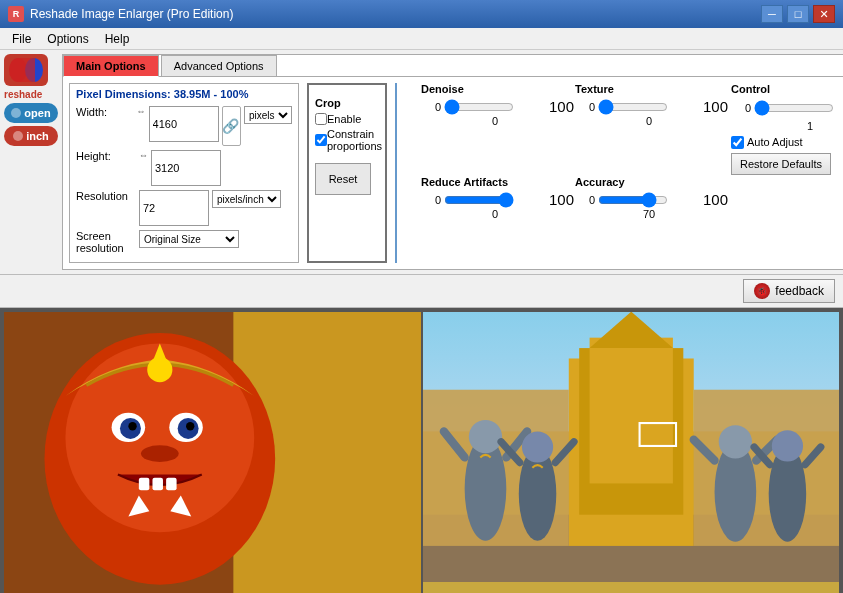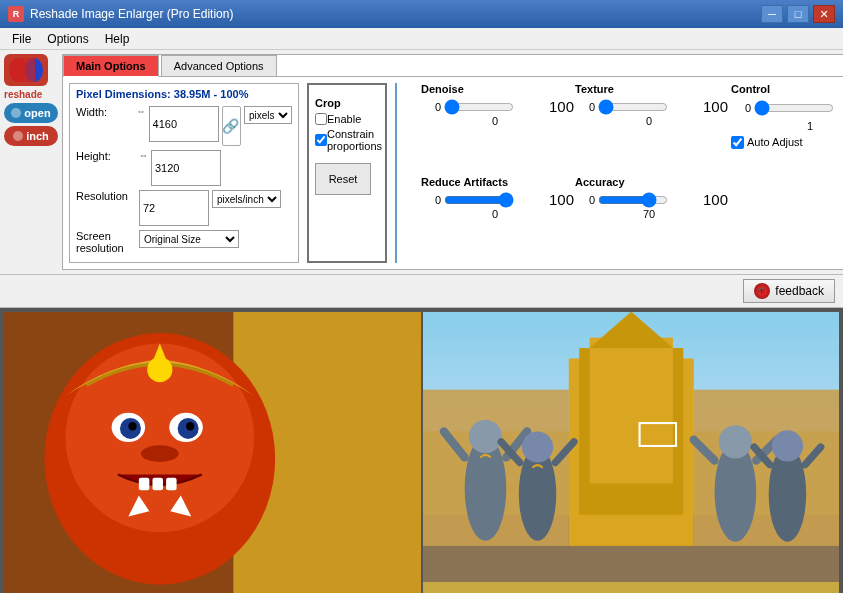--- a/index.html
+++ b/index.html
@@ -409,20 +409,21 @@
           <div class="slider-row">
             <span class="slider-val">0</span>
             <input type="range" min="0" max="100" value="0" style="width: 80px;">
             <span class="slider-end">100</span>
           </div>
           <div class="slider-current">1</div>
           <div class="auto-adjust-row">
             <input type="checkbox" checked="" style="">
             <span>Auto Adjust</span>
           </div>
+          <button class="restore-btn">Restore Defaults</button>
         </div>
       </div>
     </div>
   </div>
 
   <div class="feedback-area">
     <button class="feedback-btn">
       <div class="feedback-icon">🐞</div>
       <span>feedback</span>
     </button>

